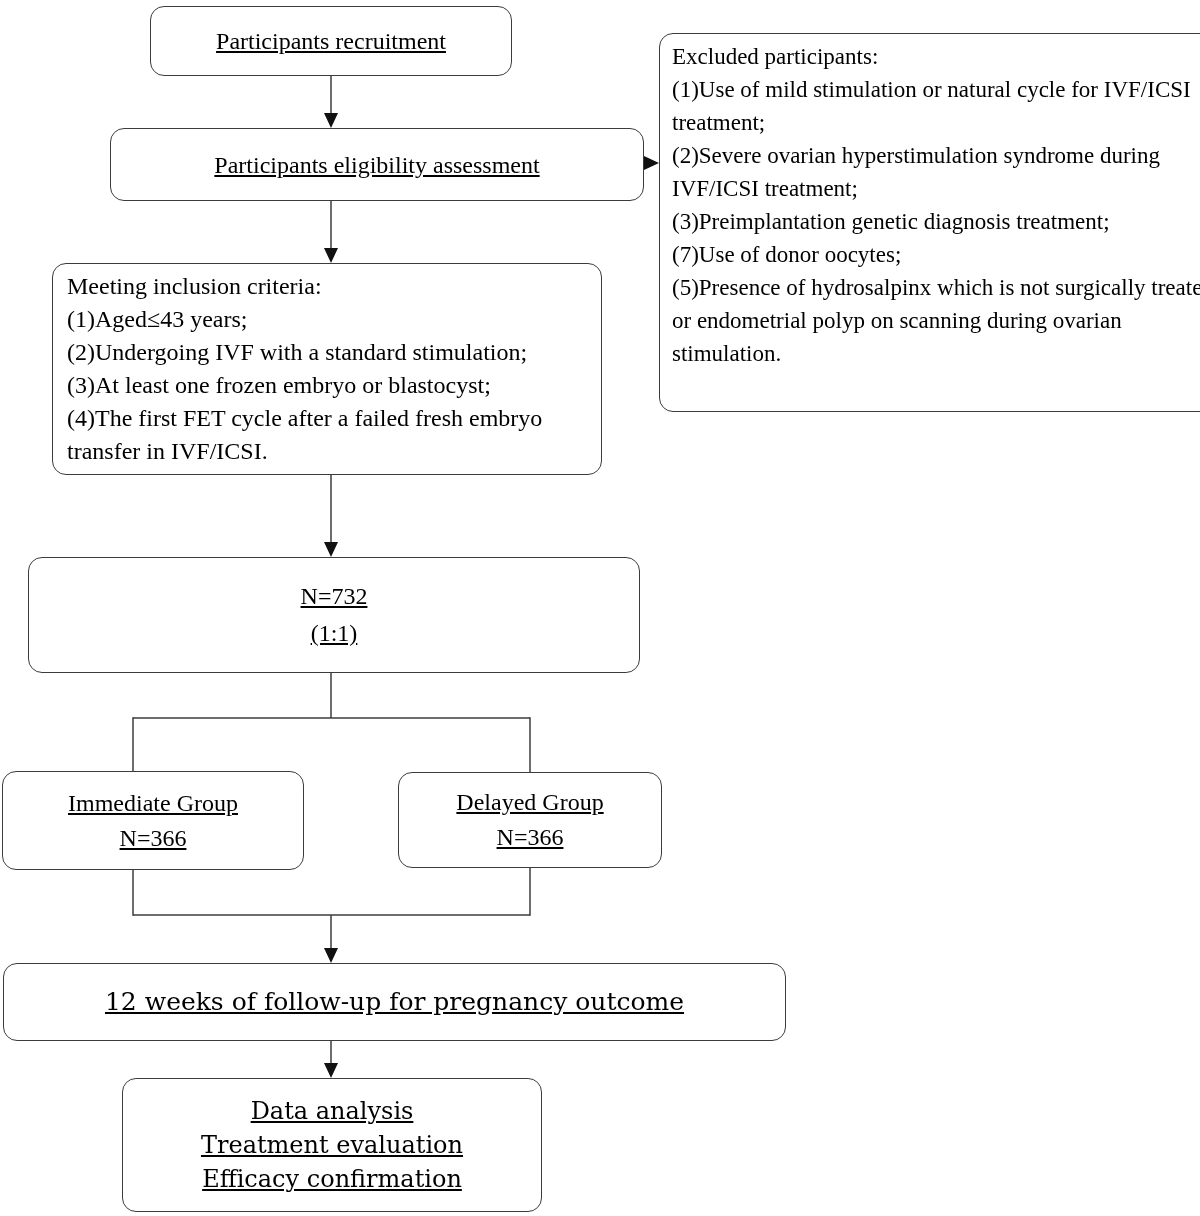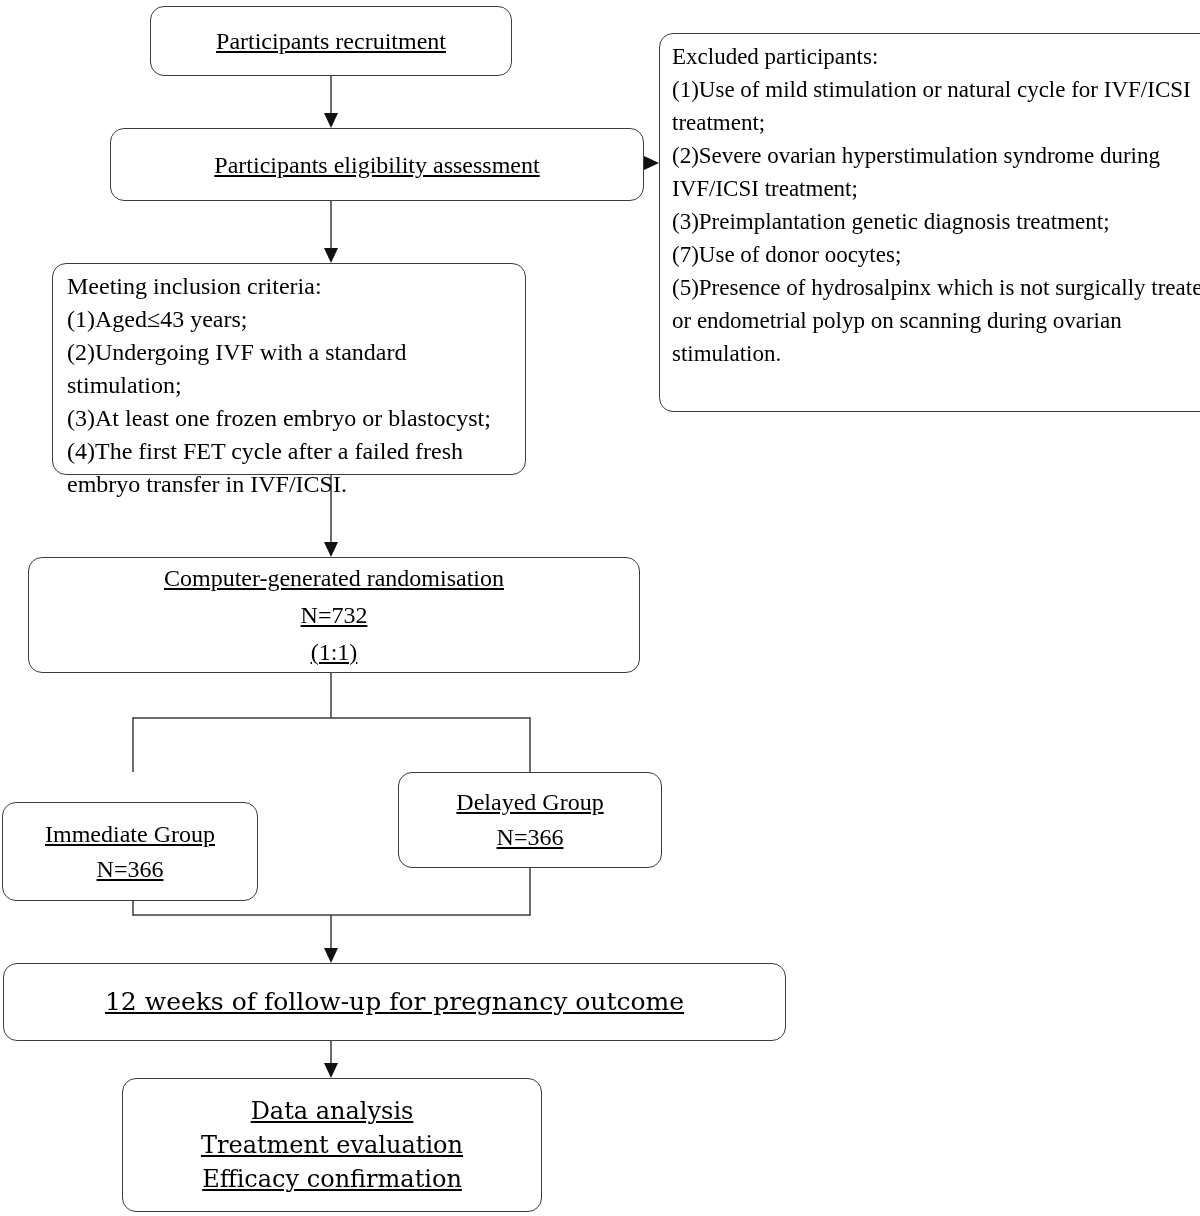--- a/index.html
+++ b/index.html
@@ -29,23 +29,23 @@
   .center{
     display:flex;flex-direction:column;
     align-items:center;justify-content:center;
     text-align:center;
     text-decoration:underline;
   }
   .text-box{ text-align:left; }
   #recruitment{left:150px;top:6px;width:362px;height:70px;}
   #eligibility{left:110px;top:128px;width:534px;height:73px;}
   #excluded{left:659px;top:33px;width:589px;height:379px;padding:6px 12px;font-size:23px;line-height:33px;}
-  #inclusion{left:52px;top:263px;width:474px;height:212px;padding:6px 14px;font-size:24px;line-height:33px;}
+  #inclusion{left:52px;top:263px;width:550px;height:212px;padding:6px 14px;font-size:24px;line-height:33px;}
   #randomisation{left:28px;top:557px;width:612px;height:116px;line-height:37px;}
-  #immediate{left:2px;top:771px;width:256px;height:99px;line-height:35px;margin-top:31px;}
+  #immediate{left:2px;top:771px;width:302px;height:99px;line-height:35px;}
   #delayed{left:398px;top:772px;width:264px;height:96px;line-height:35px;}
   #followup{left:3px;top:963px;width:783px;height:78px;font-family:"DejaVu Serif",serif;font-size:25px;}
   #analysis{left:122px;top:1078px;width:420px;height:134px;font-family:"DejaVu Serif",serif;line-height:34px;}
   .conn{stroke:var(--line);stroke-width:1.5;fill:none;}
   .head{fill:var(--arrow);stroke:none;}
 </style>
 </head>
 <body>
 
 <div id="canvas">
@@ -98,21 +98,20 @@
 
   <div class="box text-box" id="inclusion">
     <div>Meeting inclusion criteria:</div>
     <div>(1)Aged≤43 years;</div>
     <div>(2)Undergoing IVF with a standard stimulation;</div>
     <div>(3)At least one frozen embryo or blastocyst;</div>
     <div>(4)The first FET cycle after a failed fresh embryo transfer in IVF/ICSI.</div>
   </div>
 
   <div class="box center" id="randomisation">
-    <div>Computer-generated randomisation</div>
     <div>N=732</div>
     <div>(1:1)</div>
   </div>
 
   <div class="box center" id="immediate">
     <div>Immediate Group</div>
     <div>N=366</div>
   </div>
 
   <div class="box center" id="delayed">

